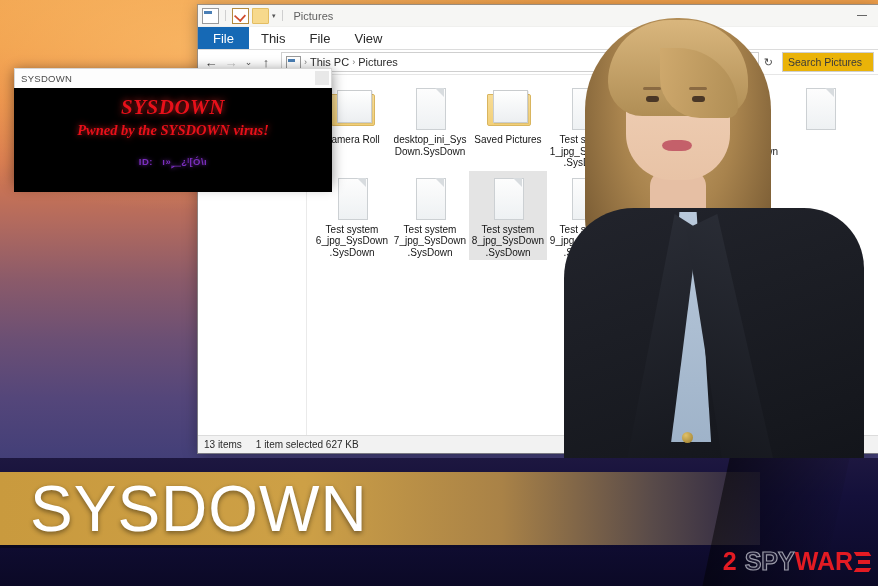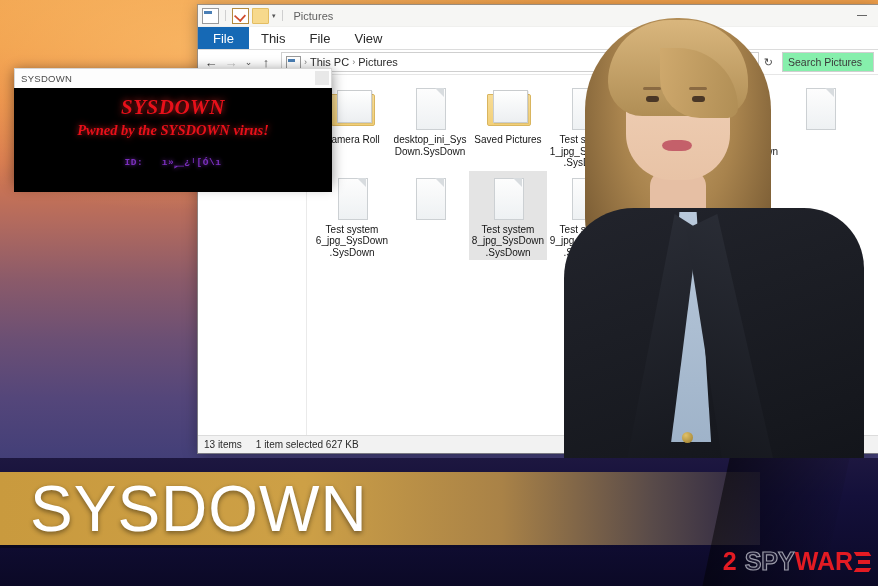--- a/index.html
+++ b/index.html
@@ -72,21 +72,21 @@
     display:flex;align-items:center;padding:0 4px;gap:3px;min-width:0;
   }
   .crumb-ico{width:13px;height:11px;background:#fff;border:1px solid #9a9a9a;position:relative;flex:0 0 auto;}
   .crumb-ico:after{content:"";position:absolute;left:1px;top:2px;width:7px;height:3px;background:#4a7fb5;}
   .crumb{font-size:11px;color:#2b2b2b;white-space:nowrap;}
   .crumb-sep{font-size:9px;color:#7a7a7a;}
   .crumb-spacer{flex:1;}
   .crumb-caret{font-size:9px;color:#444;padding:0 3px;}
   .refresh{font-size:11px;color:#444;padding:0 3px;}
   .searchbox{
-    width:80px;height:18px;border:1px solid #cfcfcf;background:#86efac;margin-left:4px;
+    width:80px;height:18px;border:1px solid #cfcfcf;background:#eab308;margin-left:4px;
     display:flex;align-items:center;padding:0 5px;flex:0 0 auto;
   }
   .searchbox span{font-size:10.5px;color:#3a3a3a;white-space:nowrap;}
 
   .ex-body{flex:1;display:flex;min-height:0;position:relative;background:#fff;}
   .navpane{
     width:108px;flex:0 0 108px;background:#fff;border-right:1px solid #eaeaea;
     padding-top:8px;
   }
   .nav-item{display:flex;align-items:center;height:21px;padding-left:5px;gap:4px;}
@@ -151,21 +151,21 @@
   .r-h1{
     font-family:"Liberation Serif",serif;font-style:italic;font-weight:bold;
     font-size:21px;color:#e8101a;letter-spacing:.5px;
     text-shadow:0 0 7px rgba(255,40,40,.8);margin-bottom:2px;
   }
   .r-h2{
     font-family:"Liberation Serif",serif;font-style:italic;font-weight:bold;
     font-size:14.5px;color:#e8101a;text-shadow:0 0 6px rgba(255,40,40,.75);
   }
   .r-id{
-    margin-top:16px;font-family:Liberation Mono, monospace;font-weight:bold;font-size:9.5px;
+    margin-top:16px;font-family:Liberation Sans, sans-serif;font-weight:bold;font-size:9.5px;
     color:#7b2fbf;text-shadow:0 0 4px rgba(150,60,220,.8);letter-spacing:.5px;
   }
 
   
   .presenter{position:absolute;left:480px;top:0;width:398px;height:586px;pointer-events:none;}
   .p-hair-back{position:absolute;left:105px;top:18px;width:186px;height:270px;
     background:radial-gradient(ellipse at 50% 30%, #c9a46a 0%, #a8834d 45%, #6a4f2c 100%);
     border-radius:92px 92px 70px 70px;}
   .p-neck{position:absolute;left:170px;top:170px;width:56px;height:70px;background:#e6bfa4;border-radius:16px;}
   .p-face{position:absolute;left:146px;top:40px;width:104px;height:140px;
@@ -333,20 +333,21 @@
             </div>
             <div class="fitem">
               <div class="ficon g-doc"></div>
             </div>
             <div class="fitem">
               <div class="ficon g-doc"></div>
               <div class="flabel">Test system 6_jpg_SysDown.SysDown</div>
             </div>
             <div class="fitem">
               <div class="ficon g-doc"></div>
+              <div class="flabel">Test system 7_jpg_SysDown.SysDown</div>
             </div>
             <div class="fitem selected">
               <div class="ficon g-doc"></div>
               <div class="flabel">Test system 8_jpg_SysDown.SysDown</div>
             </div>
             <div class="fitem">
               <div class="ficon g-doc"></div>
               <div class="flabel">Test system 9_jpg_SysDown.SysDown</div>
             </div>
             <div class="fitem">

